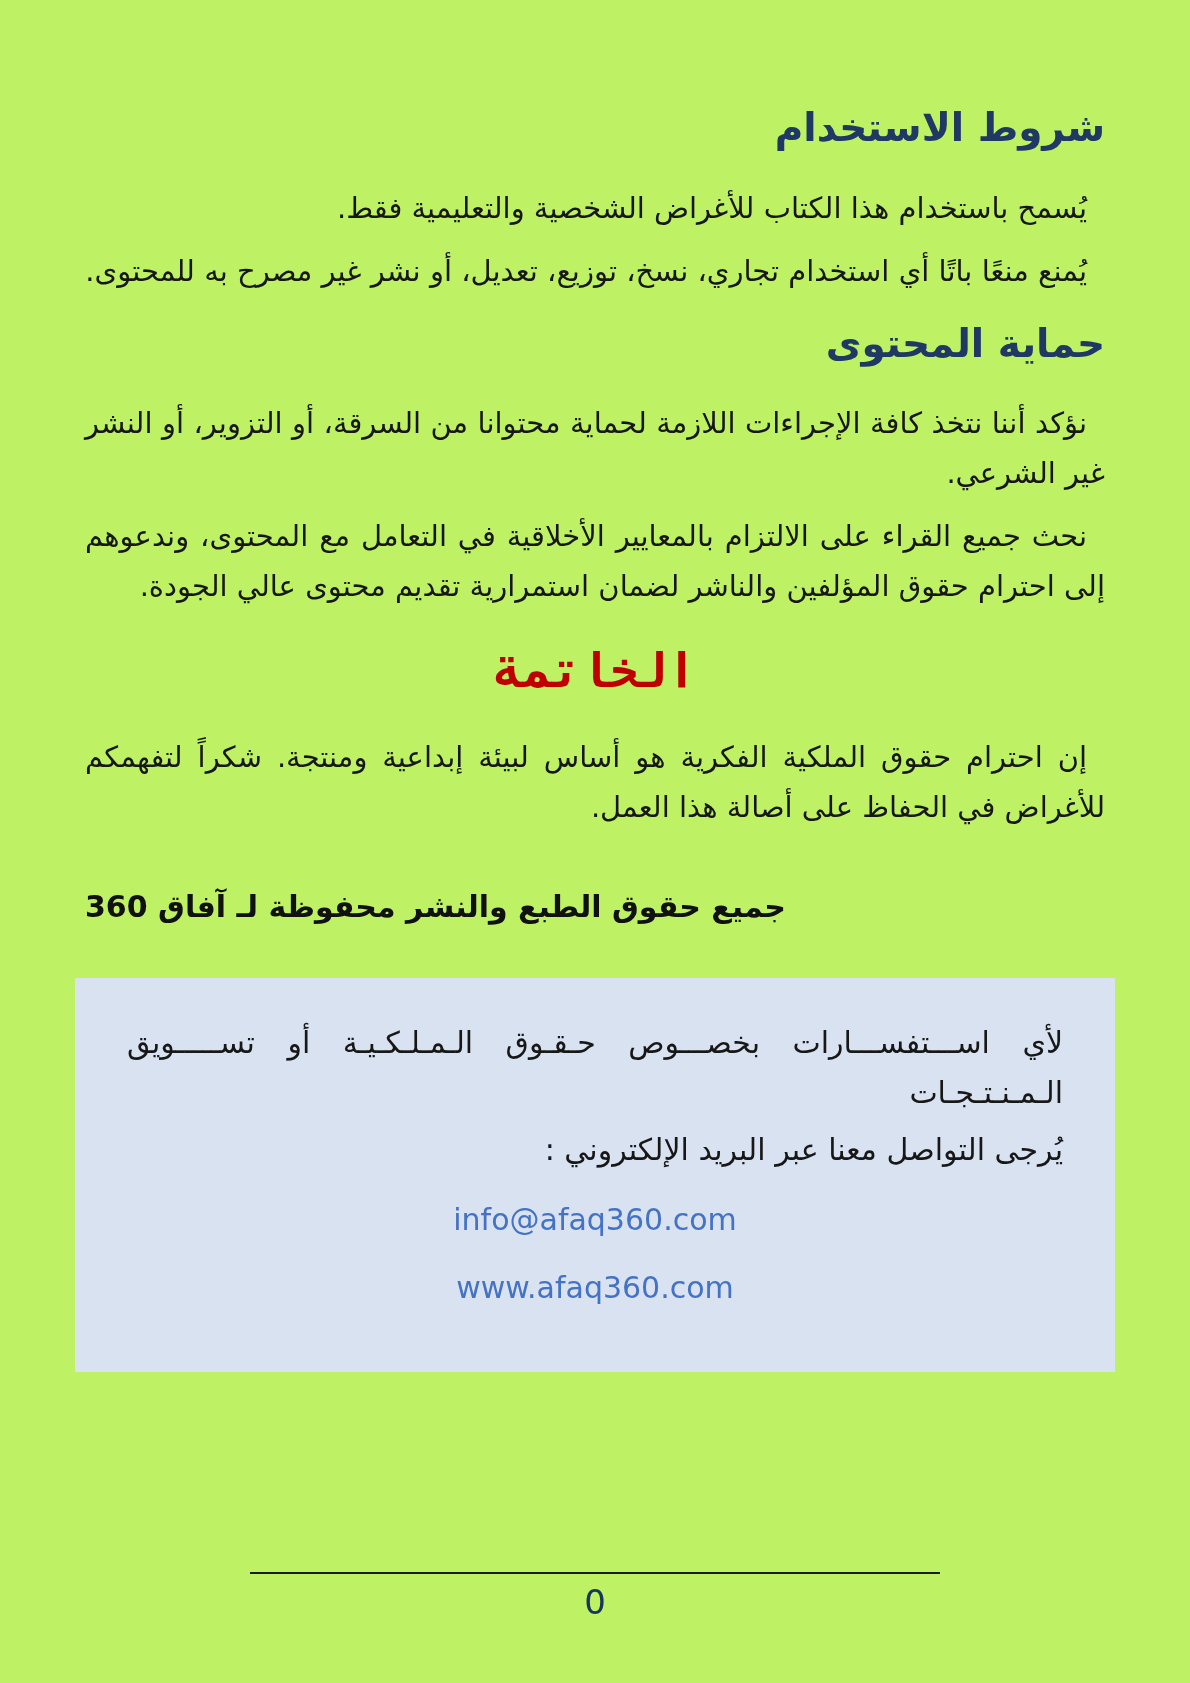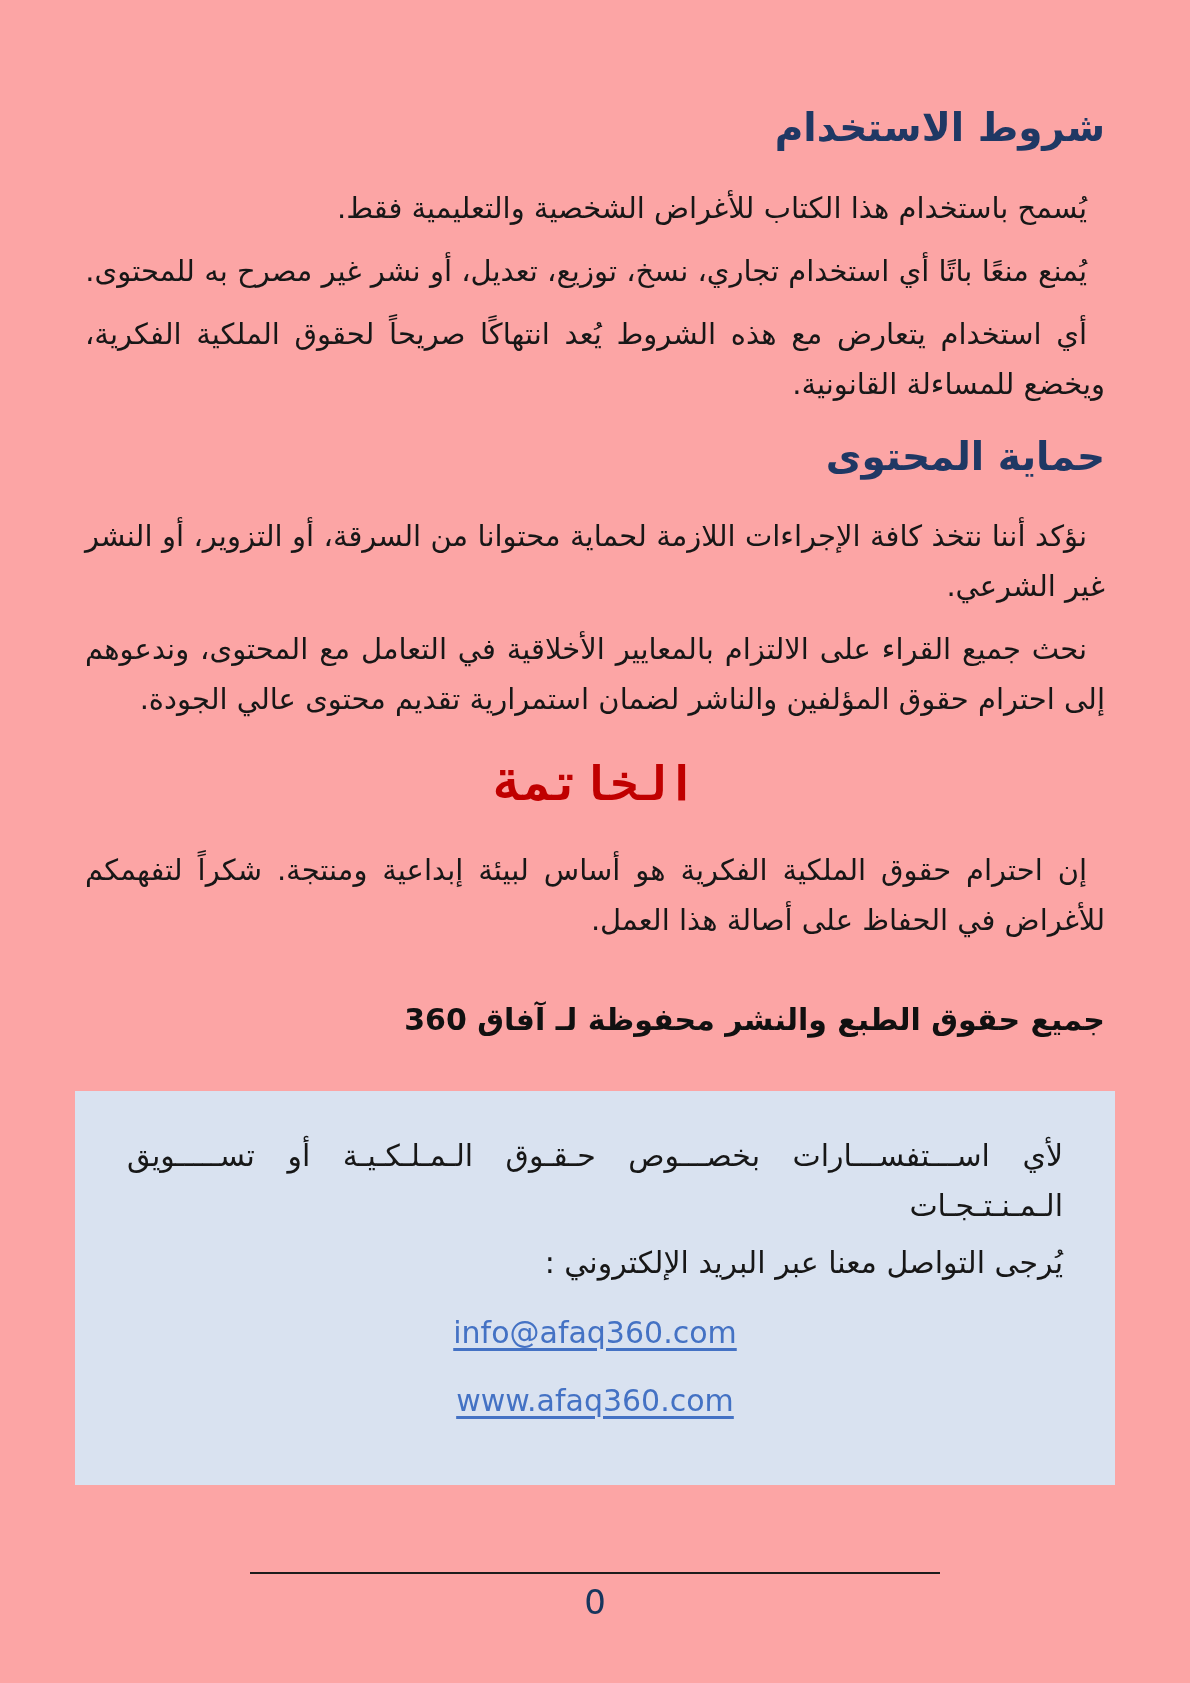--- a/index.html
+++ b/index.html
@@ -5,21 +5,21 @@
   html, body {
     margin: 0;
     padding: 0;
     background: #ffffff;
   }
   .page {
     position: relative;
     width: 1190px;
     height: 1683px;
     margin: 0 auto;
-    background: #fca5a5;
+    background: #bef264;
     box-sizing: border-box;
     padding: 100px 85px 0 85px;
     direction: rtl;
     font-family: "DejaVu Sans", sans-serif;
     color: #171717;
     overflow: hidden;
   }
   .section-heading {
     font-size: 39px;
     font-weight: bold;
@@ -43,21 +43,21 @@
     font-weight: bold;
     color: #C00000;
     text-align: center;
     margin: 30px 0 24px 0;
     line-height: 1.4;
     font-family: Liberation Mono, monospace;
   }
   .copyright-line {
     font-size: 30px;
     font-weight: bold;
-    text-align: right;
+    text-align: left;
     margin: 52px 0 0 0;
     line-height: 46px;
     color: #111111;
   }
   .contact-box {
     background: #D9E2F0;
     margin: 48px -10px 0 -10px;
     padding: 40px 52px 38px 52px;
     box-sizing: border-box;
   }
@@ -74,21 +74,20 @@
     margin: 8px 0 24px 0;
   }
   .contact-box .centered-line {
     text-align: center;
     font-size: 30px;
     line-height: 44px;
     margin: 24px 0;
   }
   .doc-link {
     color: #4472C4;
-    text-decoration: underline;
     text-underline-offset: 5px;
     direction: ltr;
     unicode-bidi: embed;
     font-family: "DejaVu Sans", sans-serif;
   }
   .footer {
     position: absolute;
     top: 1572px;
     left: 0;
     width: 100%;
@@ -111,21 +110,20 @@
 <body>
 
 <div class="page">
 
   <h1 class="section-heading">شروط الاستخدام</h1>
 
   <p class="body-par">يُسمح باستخدام هذا الكتاب للأغراض الشخصية والتعليمية فقط.</p>
 
   <p class="body-par">يُمنع منعًا باتًا أي استخدام تجاري، نسخ، توزيع، تعديل، أو نشر غير مصرح به للمحتوى.</p>
 
-  <p class="body-par">أي استخدام يتعارض مع هذه الشروط يُعد انتهاكًا صريحاً لحقوق الملكية الفكرية، ويخضع للمساءلة القانونية.</p>
 
   <h1 class="section-heading second">حماية المحتوى</h1>
 
   <p class="body-par">نؤكد أننا نتخذ كافة الإجراءات اللازمة لحماية محتوانا من السرقة، أو التزوير، أو النشر غير الشرعي.</p>
 
   <p class="body-par">نحث جميع القراء على الالتزام بالمعايير الأخلاقية في التعامل مع المحتوى، وندعوهم إلى احترام حقوق المؤلفين والناشر لضمان استمرارية تقديم محتوى عالي الجودة.</p>
 
   <h2 class="conclusion-heading">الخاتمة</h2>
 
   <p class="body-par">إن احترام حقوق الملكية الفكرية هو أساس لبيئة إبداعية ومنتجة. شكراً لتفهمكم للأغراض في الحفاظ على أصالة هذا العمل.</p>

